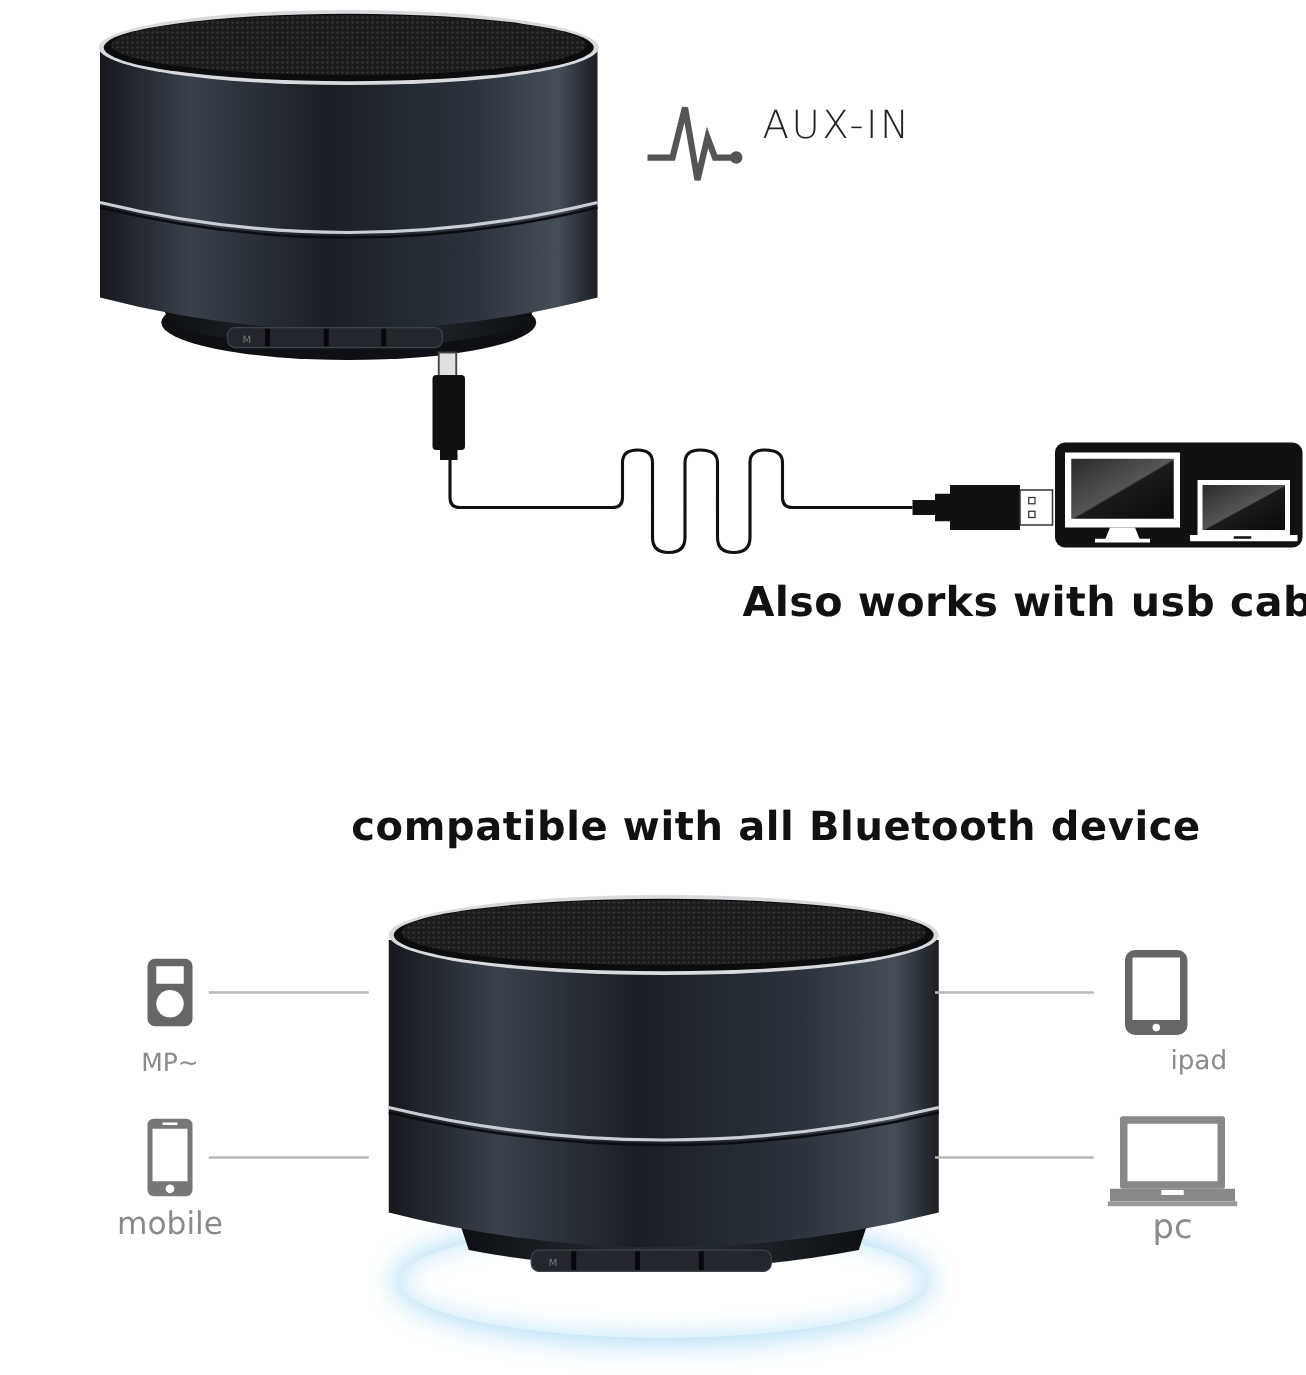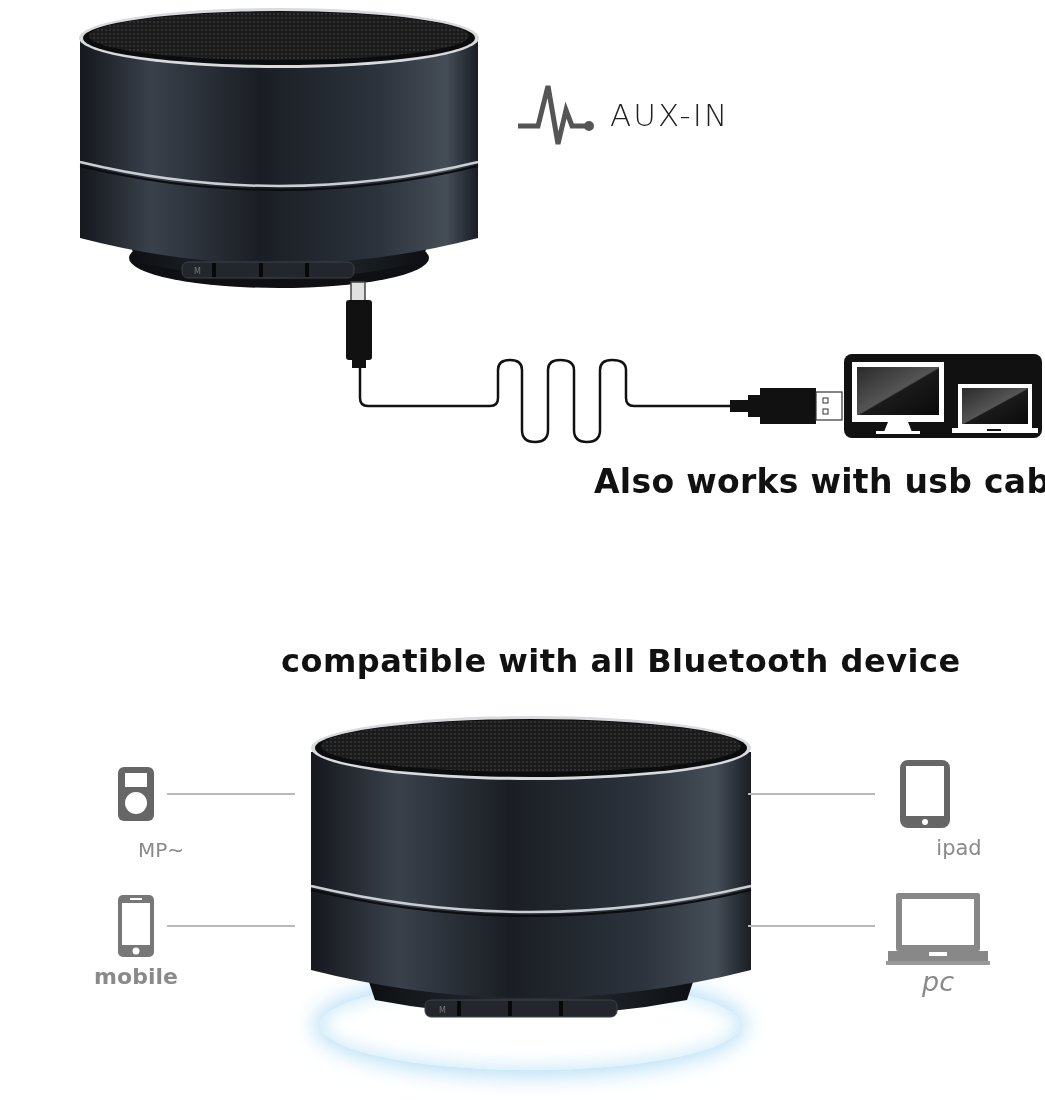--- a/index.html
+++ b/index.html
@@ -51,21 +51,21 @@
     <g>
       <rect x="110" y="262" width="172" height="16" rx="6" fill="#23272d" stroke="#3c424a"></rect>
       <rect x="140" y="263" width="4" height="14" fill="#080808"></rect>
       <rect x="187" y="263" width="4" height="14" fill="#080808"></rect>
       <rect x="233" y="263" width="4" height="14" fill="#080808"></rect>
       <text x="122" y="274" font-size="8" fill="#777" font-family="DejaVu Sans, sans-serif">M</text>
     </g>
   </svg>
 </div>
 
-<div class="abs" style="left:516px; top:82px; display:flex; align-items:center; gap:14px;">
+<div class="abs" style="left:516px; top:82px; display:flex; gap:14px;">
   <svg width="80" height="66" viewBox="0 0 80 66">
     <polyline points="2,44 22,44 32,4 42,62 50,28 56,44 72,44" fill="none" stroke="#555" stroke-width="5" stroke-linejoin="miter"></polyline>
     <circle cx="73" cy="44" r="5" fill="#555"></circle>
   </svg>
   <span class="aux-label">AUX-IN</span>
 </div>
 
 <svg class="abs" style="left:330px; top:280px;" width="520" height="170" viewBox="0 0 520 170">
 
   <rect x="21" y="2" width="14" height="20" fill="#e0e0e0" stroke="#444" stroke-width="1.5"></rect>
@@ -151,32 +151,32 @@
   </svg>
 </div>
 
 <div class="abs" style="left:100px; top:765px; width:72px; text-align:center;">
   <svg width="40" height="58" viewBox="0 0 40 58" style="display:block; margin:0 auto;">
     <rect x="2" y="2" width="36" height="54" rx="6" fill="#666"></rect>
     <rect x="9" y="8" width="22" height="14" fill="#fff"></rect>
     <circle cx="20" cy="38" r="11" fill="#fff"></circle>
   </svg>
 </div>
-<div class="dev-label" style="left:106px; top:838px; width:60px; font-size:20px;margin-left:25px;">MP~</div>
+<div class="dev-label" style="left:106px; top:838px; width:60px; font-size:20px;">MP~</div>
 <div class="hline" style="left:167px; top:793px; width:128px;"></div>
 
 <div class="abs" style="left:100px; top:893px; width:72px; text-align:center;">
   <svg width="40" height="66" viewBox="0 0 40 66" style="display:block; margin:0 auto;">
     <rect x="2" y="2" width="36" height="62" rx="5" fill="#777"></rect>
     <rect x="6" y="10" width="28" height="42" fill="#fff"></rect>
     <rect x="14" y="5" width="12" height="2" fill="#fff"></rect>
     <circle cx="20" cy="58" r="3.5" fill="#fff"></circle>
   </svg>
 </div>
-<div class="dev-label" style="left:86px; top:964px; width:100px; font-size:22px;font-weight:bold;">mobile</div>
+<div class="dev-label" style="left:86px; top:964px; width:100px; font-size:25px;">mobile</div>
 <div class="hline" style="left:167px; top:925px; width:128px;"></div>
 
 <div class="hline" style="left:748px; top:793px; width:127px;"></div>
 <div class="abs" style="left:898px; top:758px; width:60px;">
   <svg width="54" height="72" viewBox="0 0 54 72" style="display:block;">
     <rect x="2" y="2" width="50" height="68" rx="8" fill="#666"></rect>
     <rect x="8" y="8" width="38" height="50" fill="#fff"></rect>
     <circle cx="27" cy="64" r="3" fill="#fff"></circle>
   </svg>
 </div>
@@ -185,13 +185,13 @@
 <div class="hline" style="left:748px; top:925px; width:127px;"></div>
 <div class="abs" style="left:886px; top:891px; width:104px;">
   <svg width="104" height="76" viewBox="0 0 104 76" style="display:block;">
     <rect x="10" y="2" width="84" height="58" rx="2" fill="#888"></rect>
     <rect x="16" y="8" width="72" height="46" fill="#fff"></rect>
     <rect x="2" y="60" width="100" height="10" fill="#888"></rect>
     <rect x="43" y="61" width="18" height="4" fill="#fff"></rect>
     <rect x="0" y="70" width="104" height="4" fill="#999"></rect>
   </svg>
 </div>
-<div class="dev-label" style="left:898px; top:966px; width:80px; font-size:27px;font-style:italic;">pc</div>
+<div class="dev-label" style="left:898px; top:966px; width:80px; font-size:27px;">pc</div>
 
 </body></html>

